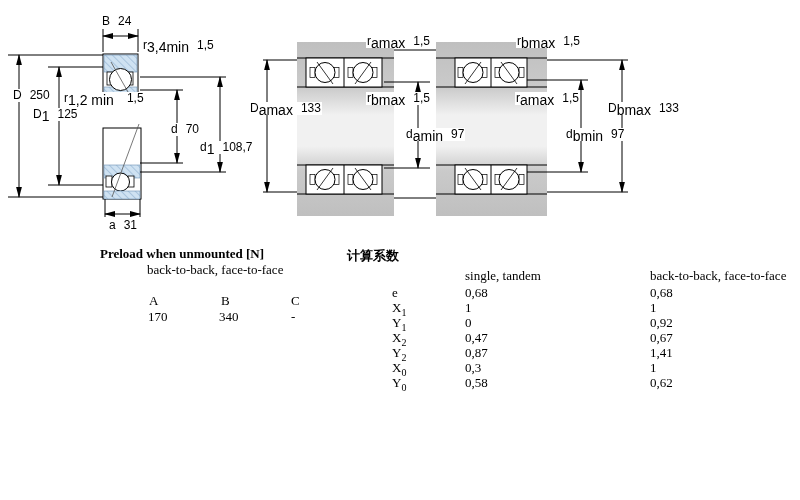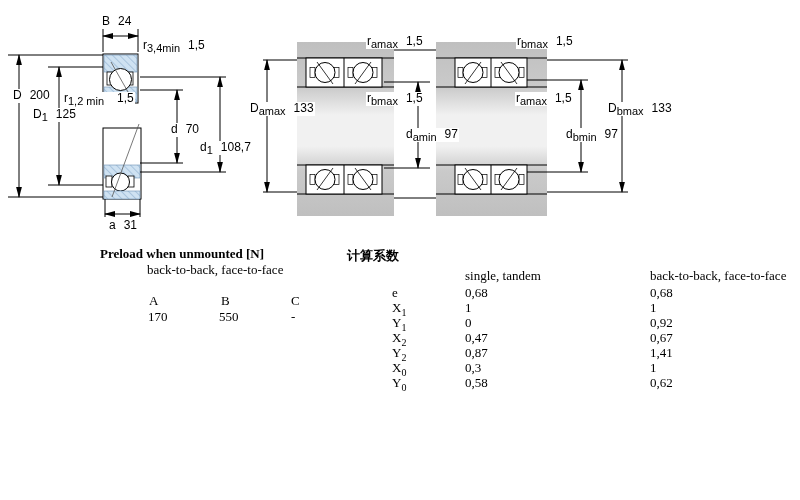--- a/index.html
+++ b/index.html
@@ -2,21 +2,21 @@
 <html><head>
 <meta charset="utf-8">
 <style>
   html,body{margin:0;padding:0;background:#fff;}
   .page{position:relative;width:800px;height:417px;background:#ffffff;overflow:hidden;
         font-family:"Liberation Serif",serif;color:#000;}
   .page svg{position:absolute;left:0;top:0;}
   
   .dim{position:absolute;font-family:"Liberation Sans",sans-serif;font-size:12px;line-height:13px;
        white-space:nowrap;background:#fff;padding:0 1px;}
-  .dim sub{font-size:11px;line-height:9px;}
+  .dim sub{font-size:14px;line-height:9px;}
   .dim .dv{margin-left:8px;}
   .dim.wgap .dv{margin-left:13px;}
   
   .tt{position:absolute;font-weight:bold;font-size:13px;line-height:14px;white-space:nowrap;font-family:Liberation Serif, serif;}
   .tx{position:absolute;font-size:13px;line-height:14px;white-space:nowrap;padding-left:47px;}
   .tx sub{font-size:10px;}
 </style>
 </head>
 <body>
 
@@ -160,21 +160,21 @@
       <line x1="622" y1="60" x2="622" y2="192" marker-start="url(#ah)" marker-end="url(#ah)"></line>
       <line x1="527" y1="80" x2="588" y2="80"></line>
         <line x1="527" y1="172" x2="588" y2="172"></line>
       <line x1="581" y1="80" x2="581" y2="172" marker-start="url(#ah)" marker-end="url(#ah)"></line>
     </g>
   </svg>
 
   <div class="dim" style="left:101px;top:15px"><span>B</span><sub></sub><span class="dv">24</span></div>
   <div class="dim" style="left:142px;top:39px"><span>r</span><sub>3,4min</sub><span class="dv">1,5</span></div>
   <div class="dim wgap" style="left:63px;top:92px"><span>r</span><sub>1,2 min</sub><span class="dv">1,5</span></div>
-  <div class="dim" style="left:12px;top:89px"><span>D</span><sub></sub><span class="dv">200</span></div>
+  <div class="dim" style="left:12px;top:89px"><span>D</span><sub></sub><span class="dv">250</span></div>
   <div class="dim" style="left:32px;top:108px"><span>D</span><sub>1</sub><span class="dv">125</span></div>
   <div class="dim" style="left:170px;top:123px"><span>d</span><sub></sub><span class="dv">70</span></div>
   <div class="dim" style="left:199px;top:141px"><span>d</span><sub>1</sub><span class="dv">108,7</span></div>
   <div class="dim" style="left:108px;top:219px"><span>a</span><sub></sub><span class="dv">31</span></div>
 
   <div class="dim" style="left:366px;top:35px"><span>r</span><sub>amax</sub><span class="dv">1,5</span></div>
   <div class="dim" style="left:366px;top:92px"><span>r</span><sub>bmax</sub><span class="dv">1,5</span></div>
   <div class="dim" style="left:249px;top:102px"><span>D</span><sub>amax</sub><span class="dv">133</span></div>
   <div class="dim" style="left:405px;top:128px"><span>d</span><sub>amin</sub><span class="dv">97</span></div>
 
@@ -183,21 +183,21 @@
   <div class="dim" style="left:607px;top:102px"><span>D</span><sub>bmax</sub><span class="dv">133</span></div>
   <div class="dim" style="left:565px;top:128px"><span>d</span><sub>bmin</sub><span class="dv">97</span></div>
 
   <div>
     <div class="tt" style="left:100px;top:247px">Preload when unmounted [N]</div>
     <div class="tx" style="left:100px;top:263px">back-to-back, face-to-face</div>
     <div class="tx" style="left:102px;top:294px">A</div>
     <div class="tx" style="left:174px;top:294px">B</div>
     <div class="tx" style="left:244px;top:294px">C</div>
     <div class="tx" style="left:101px;top:310px">170</div>
-    <div class="tx" style="left:172px;top:310px">550</div>
+    <div class="tx" style="left:172px;top:310px">340</div>
     <div class="tx" style="left:244px;top:310px">-</div>
   </div>
 
   <div>
     <div class="tt" style="left:347px;top:249px">计算系数</div>
     <div class="tx" style="left:418px;top:269px">single, tandem</div>
     <div class="tx" style="left:603px;top:269px">back-to-back, face-to-face</div>
 
     <div class="tx" style="left:345px;top:286px"><span>e</span><sub></sub></div>
     <div class="tx" style="left:418px;top:286px">0,68</div>

